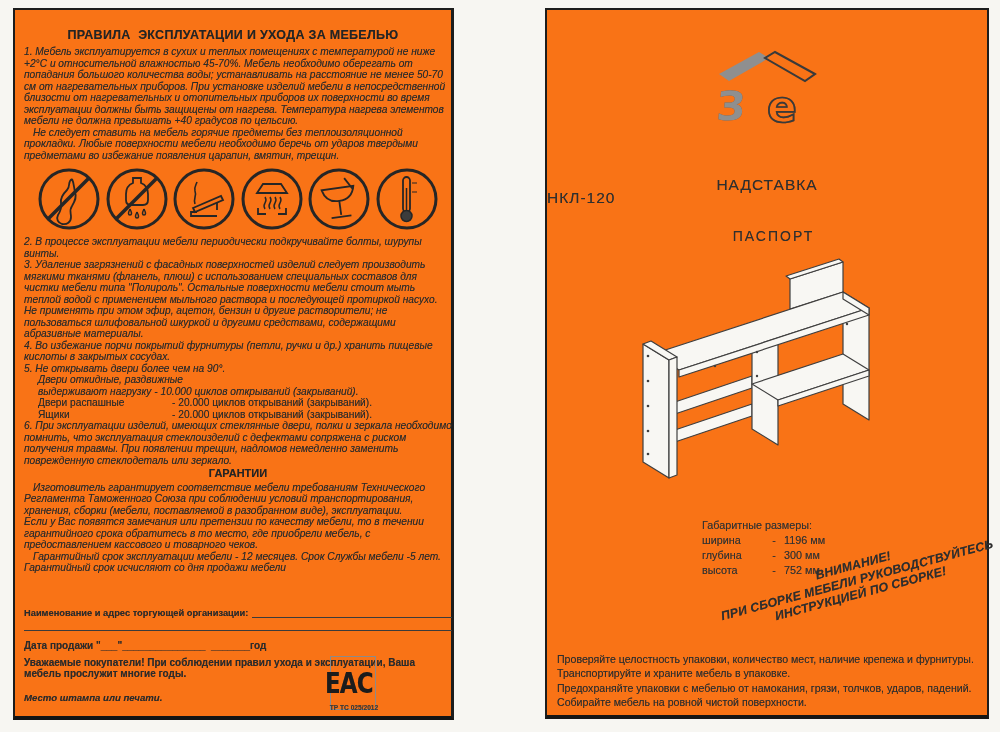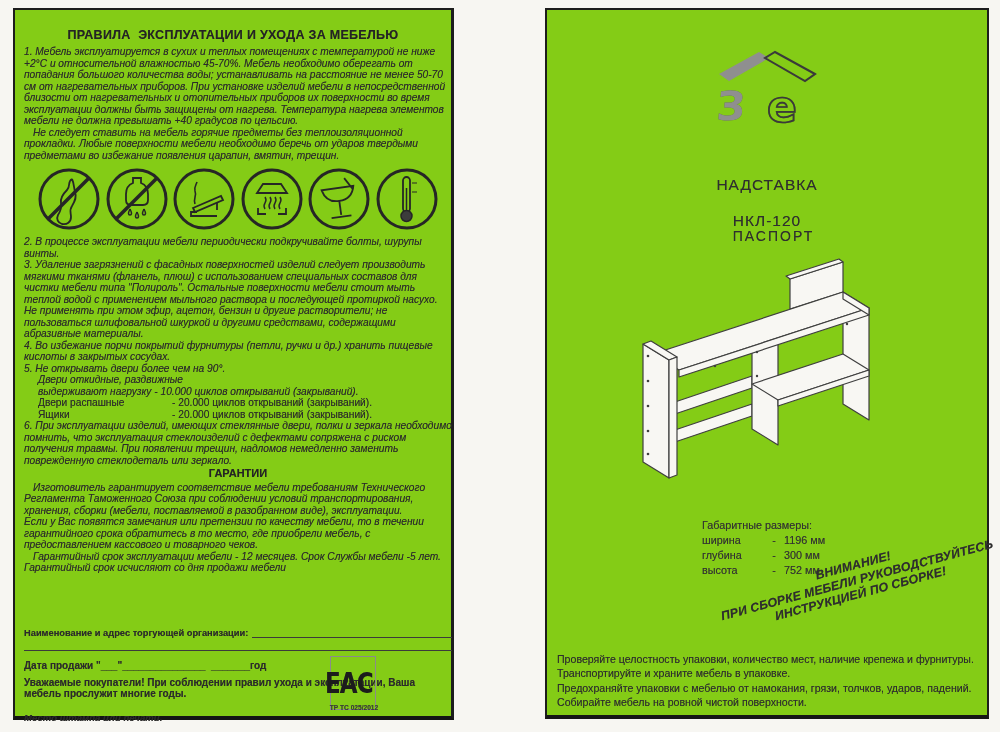--- a/index.html
+++ b/index.html
@@ -5,21 +5,21 @@
   * { margin:0; padding:0; box-sizing:border-box; }
   html,body { width:1000px; height:732px; }
   body {
     position:relative;
     background:#f7f6f2;
     font-family:"Liberation Sans", sans-serif;
     color:#2b2b2b;
     overflow:hidden;
     text-shadow:0 0 0.45px rgba(45,45,45,.55);
   }
-  .page { position:absolute; top:8px; background:#84cc16; }
+  .page { position:absolute; top:8px; background:#f97316; }
   #pageL {
     left:13px; width:441px; height:712px;
     border:2px solid #1d1d1d; border-right-width:3px; border-bottom:4px solid #141414;
   }
   #pageR {
     left:545px; width:444px; height:711px;
     border:2px solid #1d1d1d; border-bottom:4px solid #161616;
   }
   .abs { position:absolute; }
   
@@ -32,39 +32,39 @@
   .indent { text-indent:9px; }
   .icon-row {
     display:flex; justify-content:space-between; align-items:center;
     padding:0 12px; margin:5px 0 4px 0;
   }
   .p5-row { display:flex; }
   .p5-row .lbl { width:148px; flex:0 0 148px; padding-left:14px; }
   .pad14 { padding-left:14px; }
   .gar-title { text-align:center; font-weight:bold; font-size:11px; margin:2px 0; color:#242424; }
   .bottom-block { top:598px; left:9px; width:428px; font-size:9.3px; }
-  .org-line { display:flex; align-items:flex-end; font-weight:bold;margin-top:20px; }
+  .org-line { display:flex; align-items:flex-end; font-weight:bold; }
   .org-line .fill { flex:1; border-bottom:1px solid #3b3b3b; height:10px; margin-left:4px; }
   .rule-line { border-bottom:1.5px solid #3b3b3b; height:13px; }
   .date-line { margin-top:9px; font-weight:bold; font-size:10px; white-space:pre; }
   .cust-line { margin-top:6px; font-weight:bold; font-size:10px; }
   .stamp-line { margin-top:13px; font-weight:bold; font-size:9.6px;font-style:italic; }
   .eac-box {
     top:646px; left:315px; width:46px; height:54px;
     border:1px solid #8b8b8b; display:flex; align-items:center; justify-content:flex-end;
   }
   .eac-mark {
     font-family:"DejaVu Sans", sans-serif; font-weight:bold; font-size:25px; color:#1c1c1c;
     transform:scaleY(1.12) scaleX(.92); letter-spacing:-1px;
   }
   .eac-reg { top:694px; left:303px; width:72px; text-align:center; font-size:6.6px; color:#3c3c3c; font-weight:bold; }
   
   .logo-wrap { top:34px; left:0; width:100%; display:flex; justify-content:center; }
   .prod-title { top:166px; left:0; width:100%; text-align:center; font-size:15.5px; letter-spacing:1px; color:#2f2f2f; }
-  .prod-model { top:202px; left:0; width:100%; text-align:center; font-size:15.5px; letter-spacing:1px; color:#2f2f2f; }
+  .prod-model { top:179px; left:0; width:100%; text-align:left; font-size:15.5px; letter-spacing:1px; color:#2f2f2f; }
   .doc-type { top:218px; left:0; width:100%; text-align:center; font-size:14px; letter-spacing:2px; color:#2f2f2f;padding-left:13px; }
   .drawing { top:244px; left:48px; }
   .dims { top:508px; left:155px; font-size:10.8px; line-height:15px; color:#333; }
   .dims-row { display:flex; }
   .dims-row .dl { width:62px; }
   .dims-row .ds { width:20px; text-align:center; }
   .diag {
     top:548px; left:150px; width:320px;
     transform:rotate(-15deg);
     text-align:center; font-weight:bold; font-style:italic;

